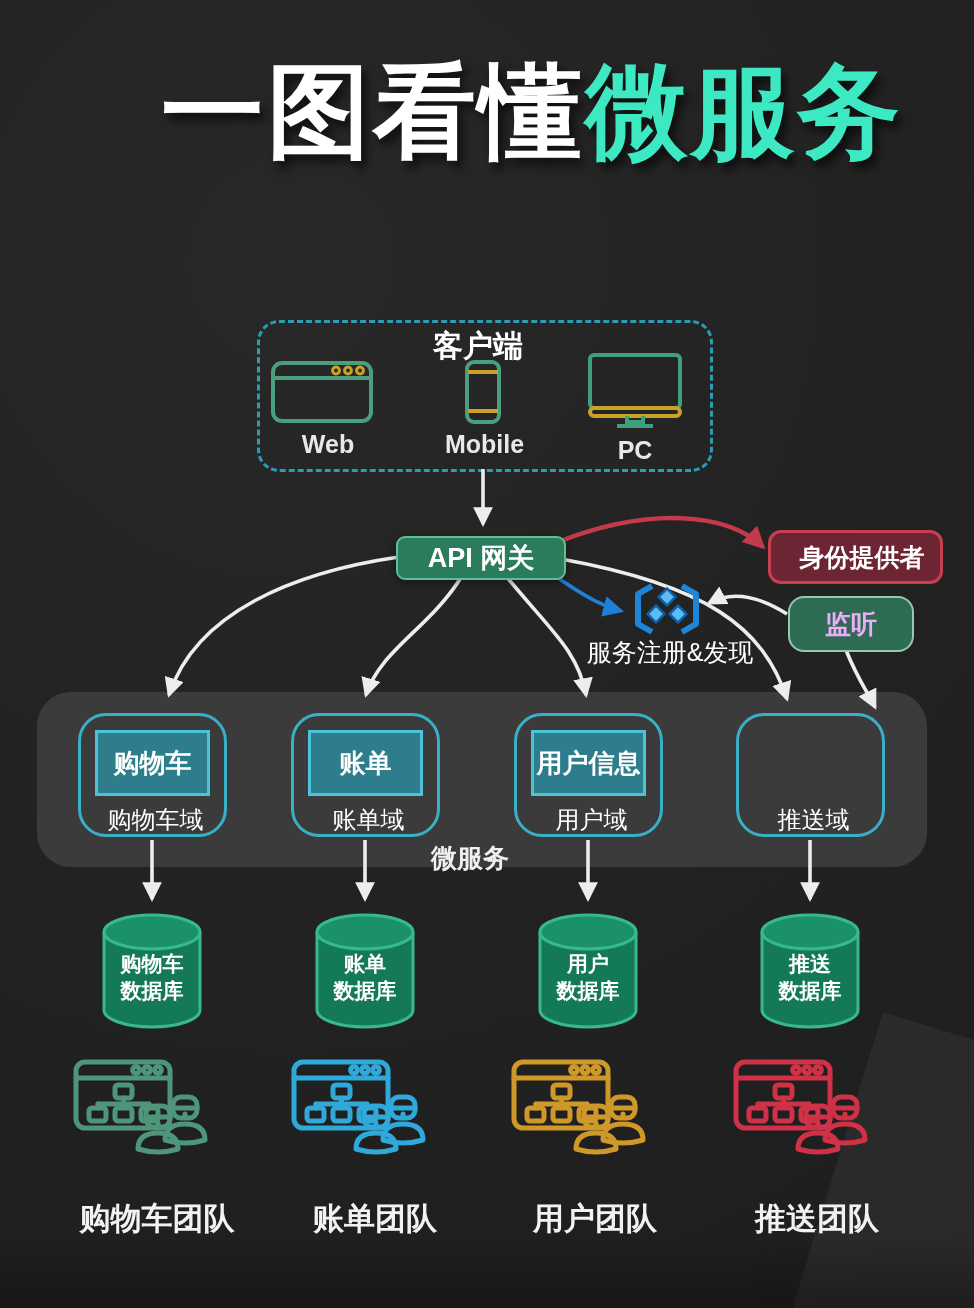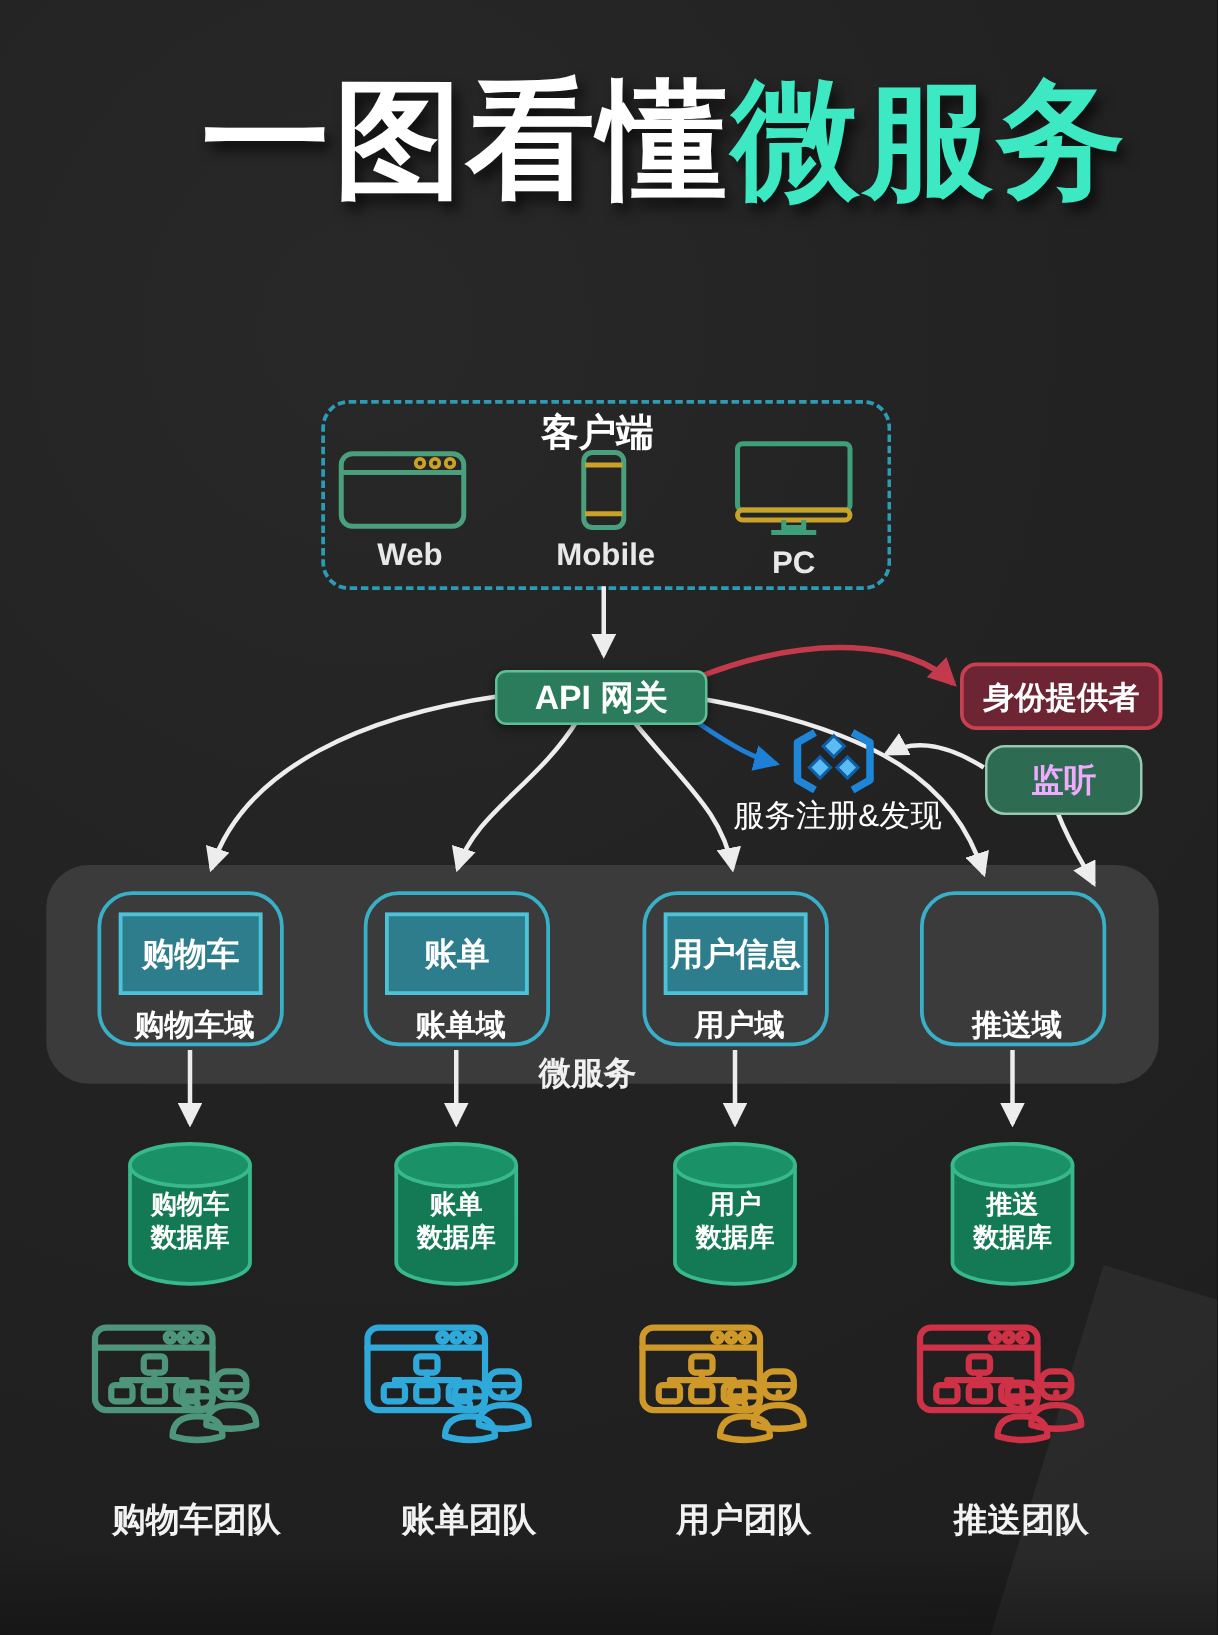--- a/index.html
+++ b/index.html
@@ -22,49 +22,49 @@
   .device{position:absolute;text-align:center;}
   .device .dlabel{font-size:25px;font-weight:800;color:#e8e8e8;margin-top:6px;}
   
   .api-box{position:absolute;left:396px;top:536px;width:166px;height:40px;
     background:#2a7c5c;border:2px solid #5ebf95;border-radius:9px;
     display:flex;align-items:center;justify-content:center;
     font-size:27px;font-weight:800;color:#fff;box-shadow:0 3px 8px rgba(0,0,0,.4);}
   .idp-box{position:absolute;left:768px;top:530px;width:156px;height:48px;
     background:#6d2433;border:3px solid #c84050;border-radius:13px;
     display:flex;align-items:center;justify-content:center;
-    font-size:25px;font-weight:800;color:#fff;}
+    font-size:25px;font-weight:800;color:#fff;padding-left:13px;}
   .listen-box{position:absolute;left:788px;top:596px;width:122px;height:52px;
     background:#2d6b53;border:2px solid #97c9b0;border-radius:16px;
     display:flex;align-items:center;justify-content:center;
     font-size:26px;font-weight:800;color:#f0abfc;}
   .registry-icon{position:absolute;left:628px;top:582px;}
   .registry-label{position:absolute;left:568px;top:636px;width:204px;text-align:center;
     font-size:25px;font-weight:400;color:#fff;}
   
   .ms-container{position:absolute;left:37px;top:692px;width:890px;height:175px;
     background:#3b3b3b;border-radius:34px;}
   .ms-label{position:absolute;left:395px;top:841px;width:150px;text-align:center;
     font-size:26px;font-weight:800;color:#f0f0f0;}
   .svc{position:absolute;top:713px;width:149px;height:124px;
     border:3px solid #38b1c8;border-radius:28px;box-sizing:border-box;}
   .svc-inner{position:absolute;left:14px;top:14px;width:115px;height:66px;
     background:#2e7d8d;border:3px solid #4cc3d8;box-sizing:border-box;
     display:flex;align-items:center;justify-content:center;
     font-size:26px;font-weight:800;color:#fff;white-space:nowrap;}
   .svc-domain{position:absolute;left:-20px;top:88px;width:189px;text-align:center;
-    font-size:24px;font-weight:700;color:#fff;white-space:nowrap;}
+    font-size:24px;font-weight:400;color:#fff;white-space:nowrap;}
   
   .db{position:absolute;top:910px;width:110px;height:122px;}
   .db-text{position:absolute;left:0;top:40px;width:110px;text-align:center;
     font-size:21px;font-weight:800;color:#fff;line-height:1.3;}
   
   .team{position:absolute;width:170px;text-align:center;}
   .team-label{position:absolute;top:140px;width:170px;text-align:center;
-    font-size:27px;font-weight:800;color:#f2f2f2;white-space:nowrap;}
+    font-size:31px;font-weight:800;color:#f2f2f2;white-space:nowrap;}
   svg{display:block;}
   .connectors{position:absolute;left:0;top:0;}
 </style>
 </head>
 <body>
 
 <div class="canvas">
   <div class="bg-band"></div>
   <div class="bg-bottom"></div>
 

